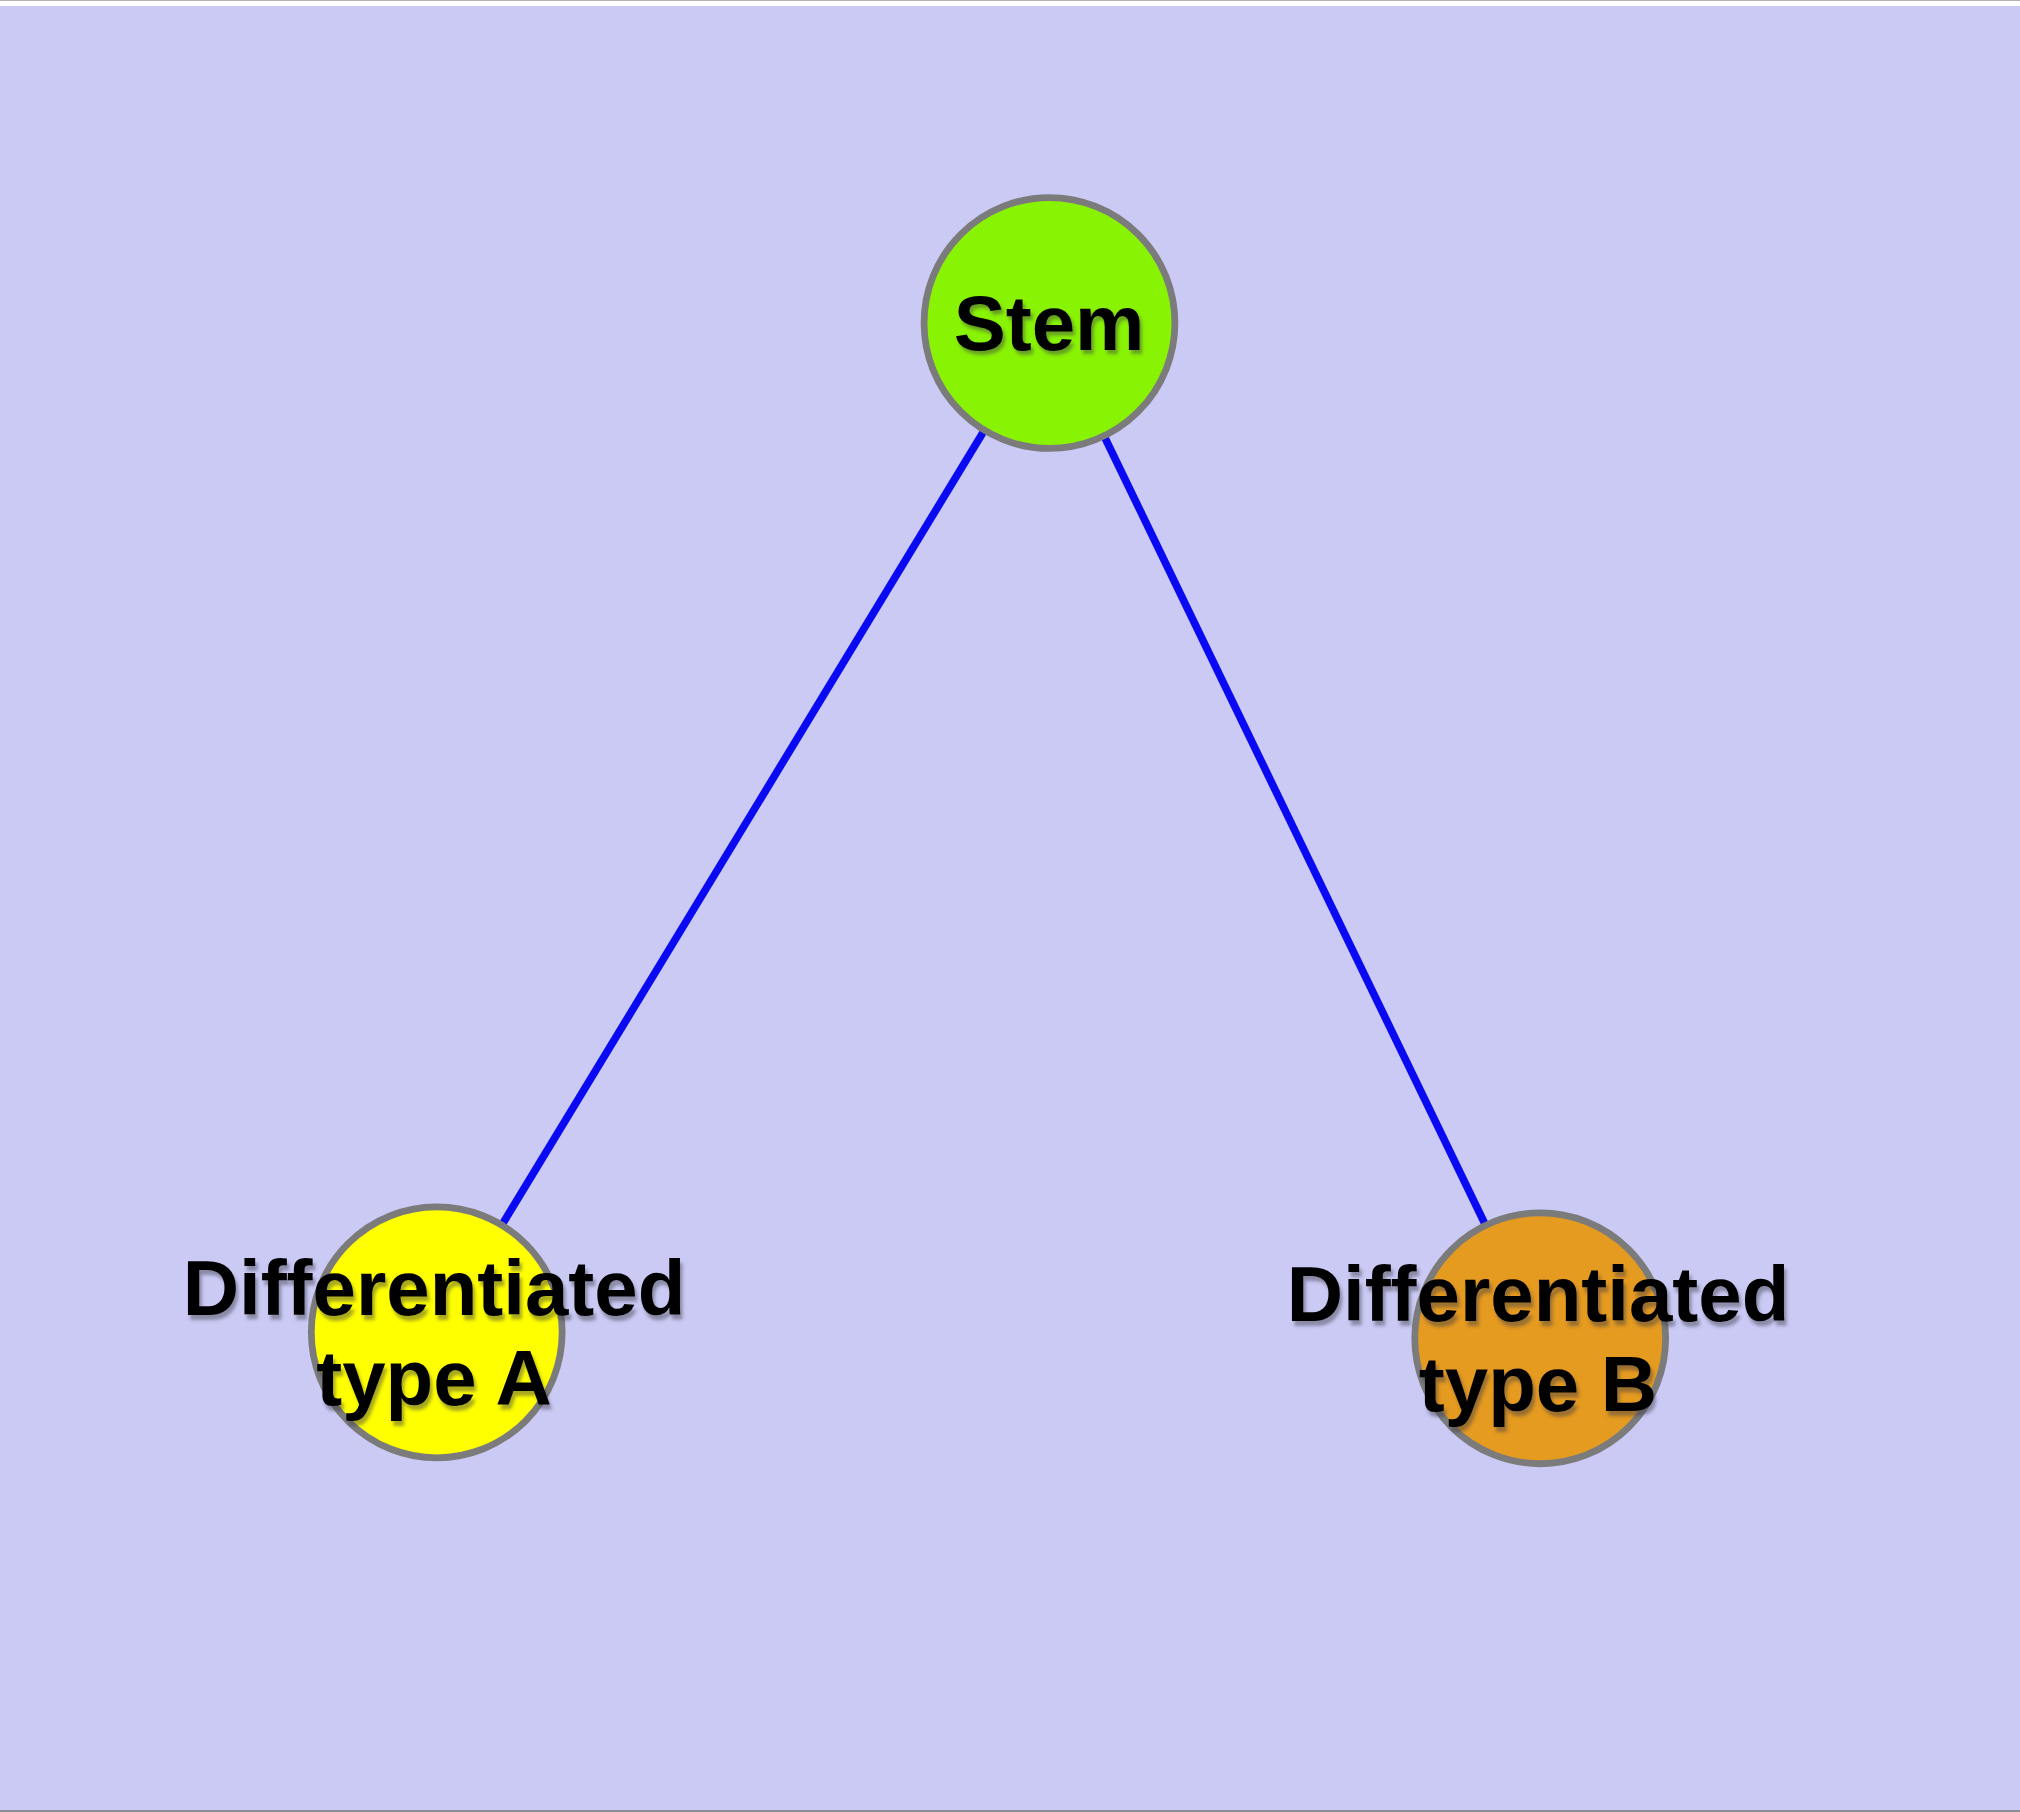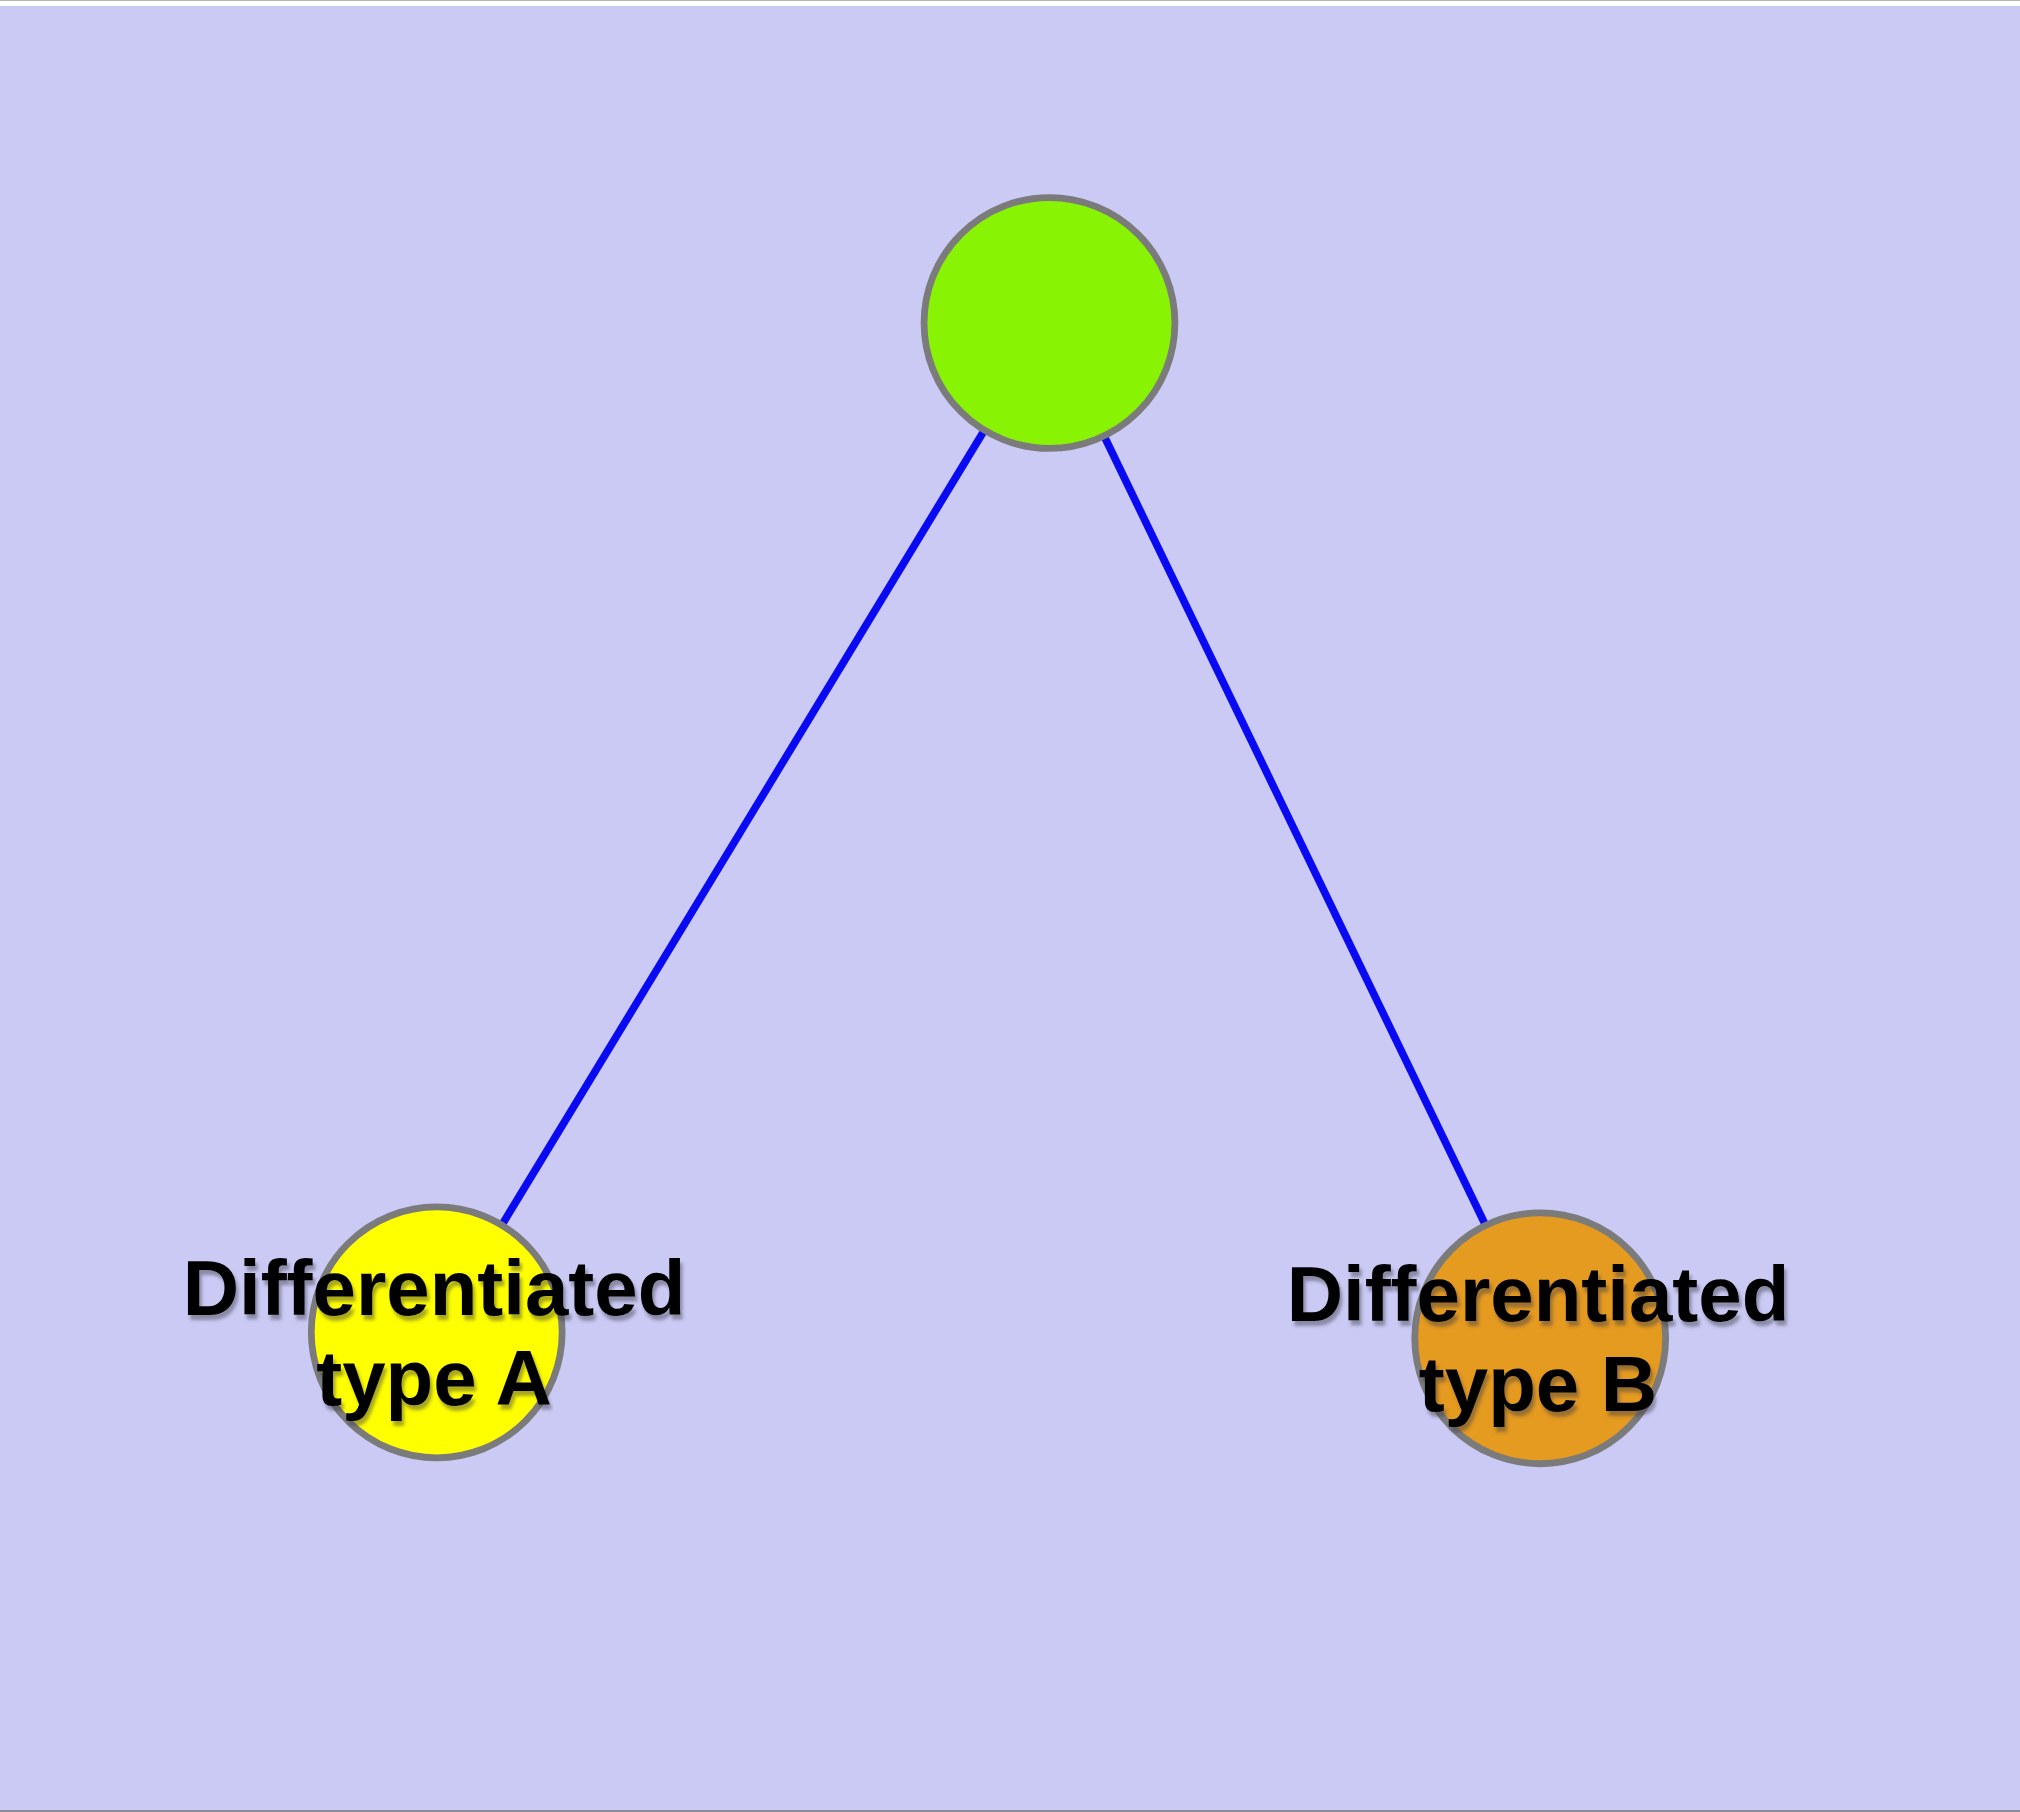--- a/index.html
+++ b/index.html
@@ -78,20 +78,21 @@
 
       <line x1="1238" y1="374" x2="1817" y2="1572" stroke="#0909f2"></line>
 
       <circle cx="1238" cy="374" r="148" fill="#89f304" stroke="#7b7b7b"></circle>
 
       <circle cx="515" cy="1565" r="148" fill="#ffff00" stroke="#7b7b7b"></circle>
 
       <circle cx="1817" cy="1572" r="148" fill="#e59a20" stroke="#7b7b7b"></circle>
     </svg>
 
+    <div class="node-label" style="left: 1049px; top: 318px; color: rgb(0, 0, 0);" data-bind="diagram.nodes.0.label" data-bind-style="color:diagram.text_color">Stem</div>
 
     <div class="node-label" style="left: 434px; top: 1328px; color: rgb(0, 0, 0);" data-bind="diagram.nodes.1.label" data-bind-style="color:diagram.text_color">Differentiated
 type A</div>
 
     <div class="node-label" style="left: 1538px; top: 1334px; color: rgb(0, 0, 0);" data-bind="diagram.nodes.2.label" data-bind-style="color:diagram.text_color">Differentiated
 type B</div>
 
     <div class="bottom-border"></div>
   </div>
 

